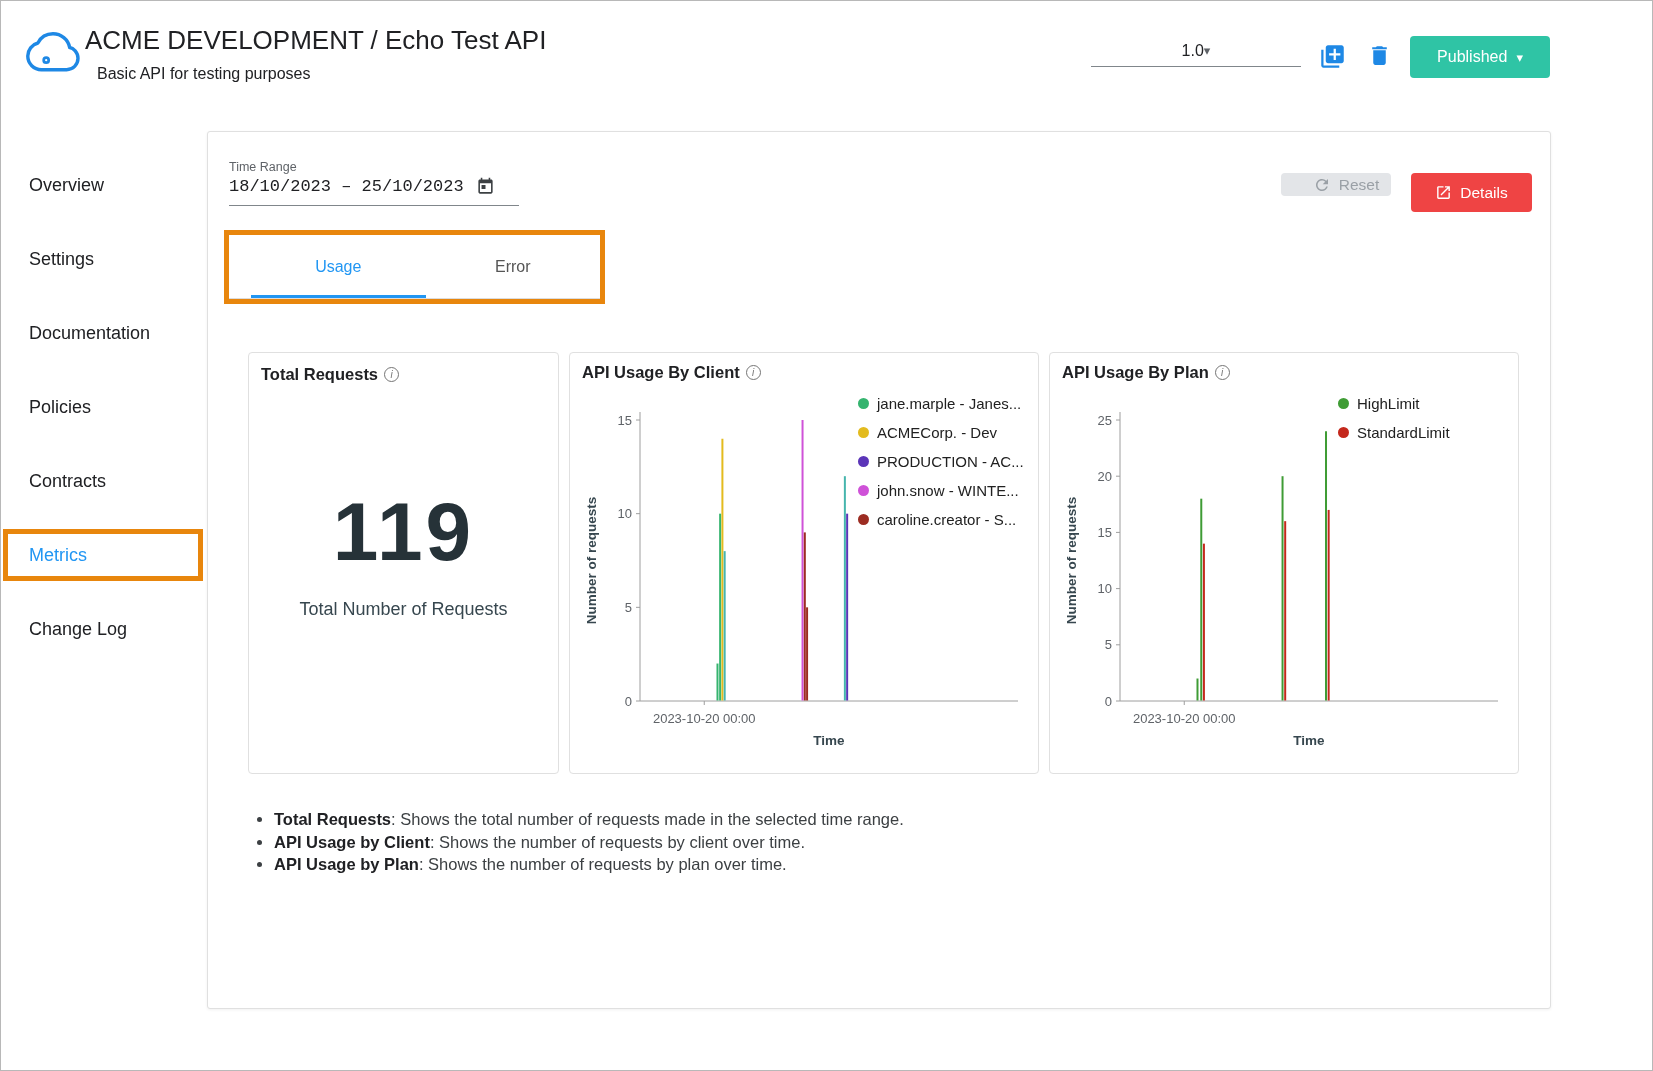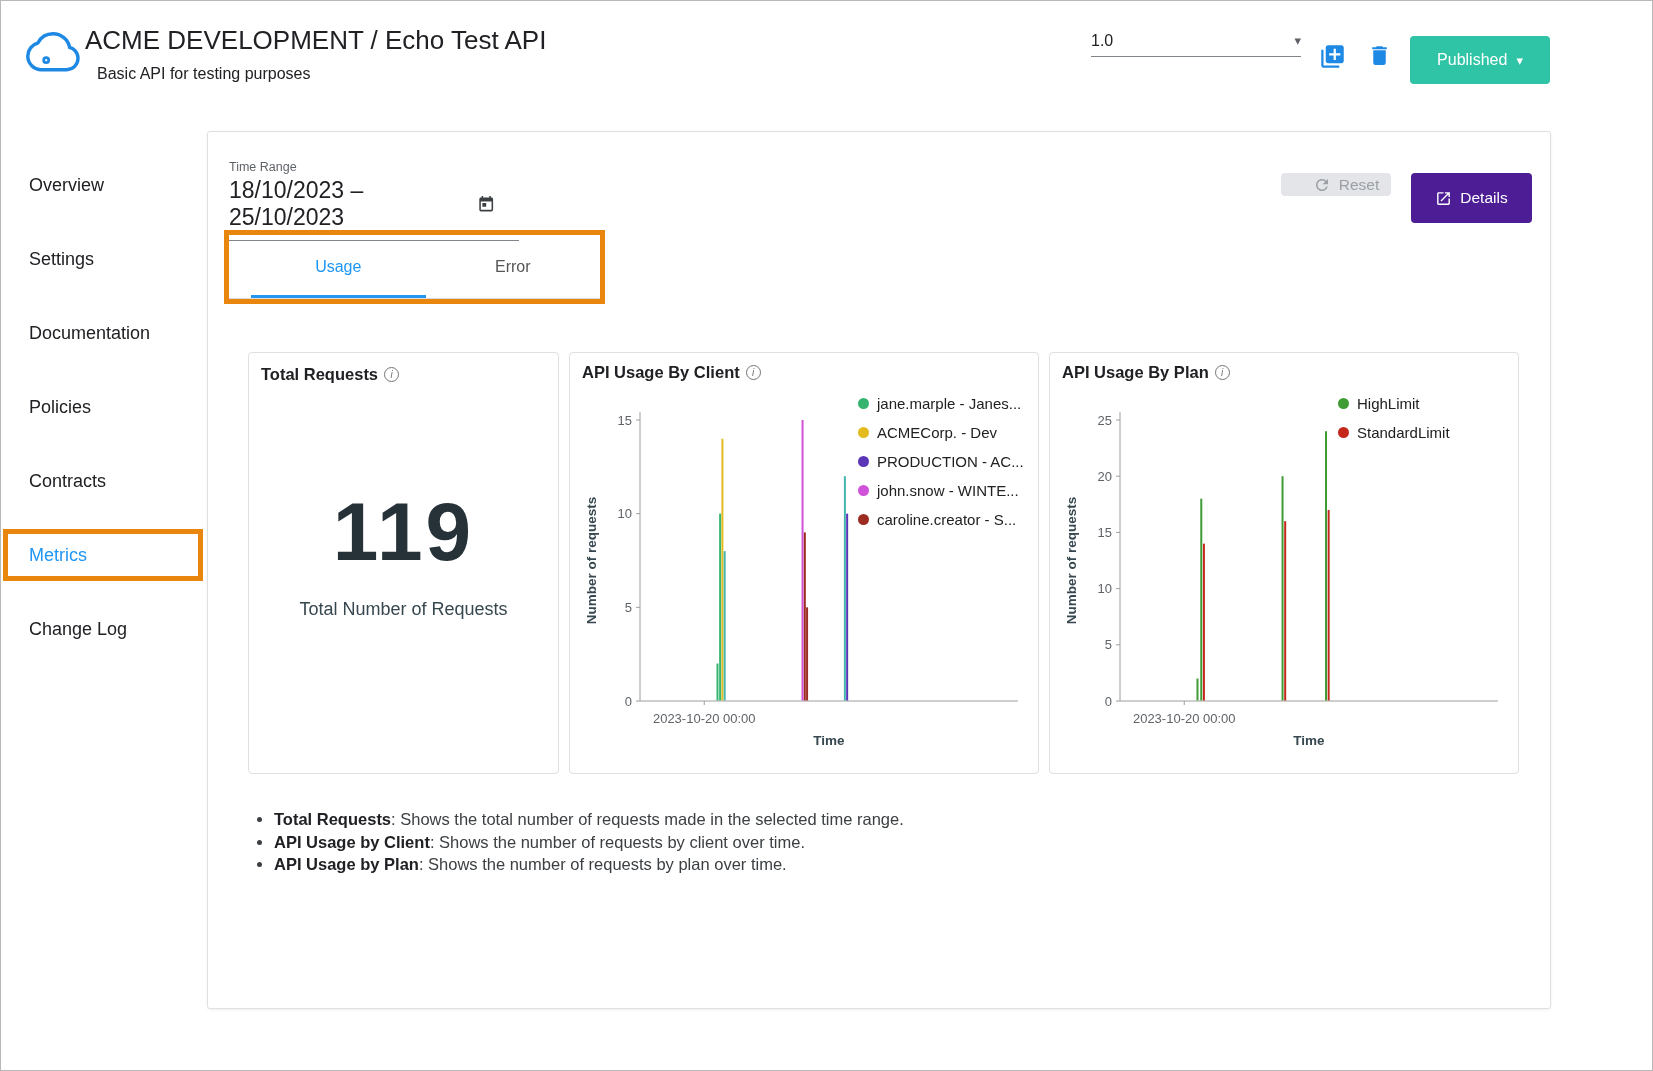--- a/index.html
+++ b/index.html
@@ -5,52 +5,52 @@
 <style>
   * { margin:0; padding:0; box-sizing:border-box; }
   body { font-family:"Liberation Sans", sans-serif; background:#fff; }
   .app { position:relative; width:1653px; height:1071px; border:1px solid #b8b8b8; background:#fff; overflow:hidden; }
 
   
   .logo { position:absolute; left:24px; top:26px; }
   .page-title { position:absolute; left:84px; top:24px; font-size:26px; font-weight:500; color:#202124; }
   .page-subtitle { position:absolute; left:96px; top:64px; font-size:16px; color:#202124; }
 
-  .version-select { position:absolute; left:1090px; top:24px; width:210px; height:32px;
-    border-bottom:1px solid #80868b; display:flex; align-items:center; justify-content:space-between;
+  .version-select { position:absolute; left:1090px; top:34px; width:210px; height:32px;
+    border-bottom:1px solid #80868b; display:flex; align-items:center; justify-content:center;
     font-size:16px; color:#202124; cursor:pointer; }
   .caret { font-size:13px; color:#5f6368; }
   .icon-btn { position:absolute; background:none; border:none; cursor:pointer; padding:2px; }
   .icon-btn.add { left:1316px; top:40px; }
   .icon-btn.trash { left:1364px; top:40px; }
-  .published-btn { position:absolute; left:1409px; top:35px; width:140px; height:48px;
+  .published-btn { position:absolute; left:1409px; top:35px; width:140px; height:42px;
     background:#2fc4a5; color:#fff; border:none; border-radius:4px; font-size:16px; font-weight:500;
     font-family:"Liberation Sans",sans-serif; display:flex; align-items:center; justify-content:center; gap:9px; cursor:pointer; }
   .published-btn .caret { color:#fff; }
 
   
   .sidebar { position:absolute; left:0; top:130px; width:206px; height:878px; }
   .side-item { position:absolute; left:28px; font-size:18px; color:#202124; cursor:pointer; white-space:nowrap; }
   .metrics-box { position:absolute; left:2px; top:398px; width:200px; height:52px;
     border:5px solid #e8860d; display:flex; align-items:center; padding-left:21px; }
   .metrics-box .side-item-active { font-size:18px; color:#2196f3; cursor:pointer; }
 
   
   .main-card { position:absolute; left:206px; top:130px; width:1344px; height:878px;
     background:#fff; border:1px solid #e0e0e0; border-radius:3px; box-shadow:0 1px 3px rgba(0,0,0,.06); }
 
   .time-field { position:absolute; left:21px; top:28px; width:290px; border-bottom:1px solid #80868b; padding-bottom:9px; cursor:pointer; }
   .time-label { font-size:12.5px; color:#5f6368; margin-bottom:3px; }
   .time-row { display:flex; align-items:center; justify-content:space-between; padding-right:24px; }
-  .time-value { font-size:23px; color:#202124; }
+  .time-value { font-size:17px; color:#202124;font-family:Liberation Mono, monospace; }
 
   .reset-btn { position:absolute; left:1073px; top:41px; width:110px; height:23px; background:#e3e5e8;
     color:#9aa0a6; border:none; border-radius:4px; font-size:15.5px; font-weight:500;
     font-family:"Liberation Sans",sans-serif; display:flex; align-items:center; justify-content:center; gap:8px;padding-left:20px; }
-  .details-btn { position:absolute; left:1203px; top:41px; width:121px; height:50px; background:#4c1d95;
+  .details-btn { position:absolute; left:1203px; top:41px; width:121px; height:39px; background:#ef4444;
     color:#fff; border:none; border-radius:4px; font-size:15.5px; font-weight:500;
     font-family:"Liberation Sans",sans-serif; display:flex; align-items:center; justify-content:center; gap:8px; cursor:pointer; }
 
   .tabs-annotation { position:absolute; left:16px; top:98px; width:381px; height:74px; border:5px solid #e8860d; }
   .tabs-inner { display:flex; height:100%; border-bottom:1px solid #dcdcdc;padding-left:22px; }
   .tab { width:185px; display:flex; align-items:center; justify-content:center; font-size:16px; font-weight:500; cursor:pointer; }
   .tab.active { color:#2196f3; box-shadow:inset 0 -3px 0 #2196f3; }
   .tab.inactive { color:#555; }
 
   

